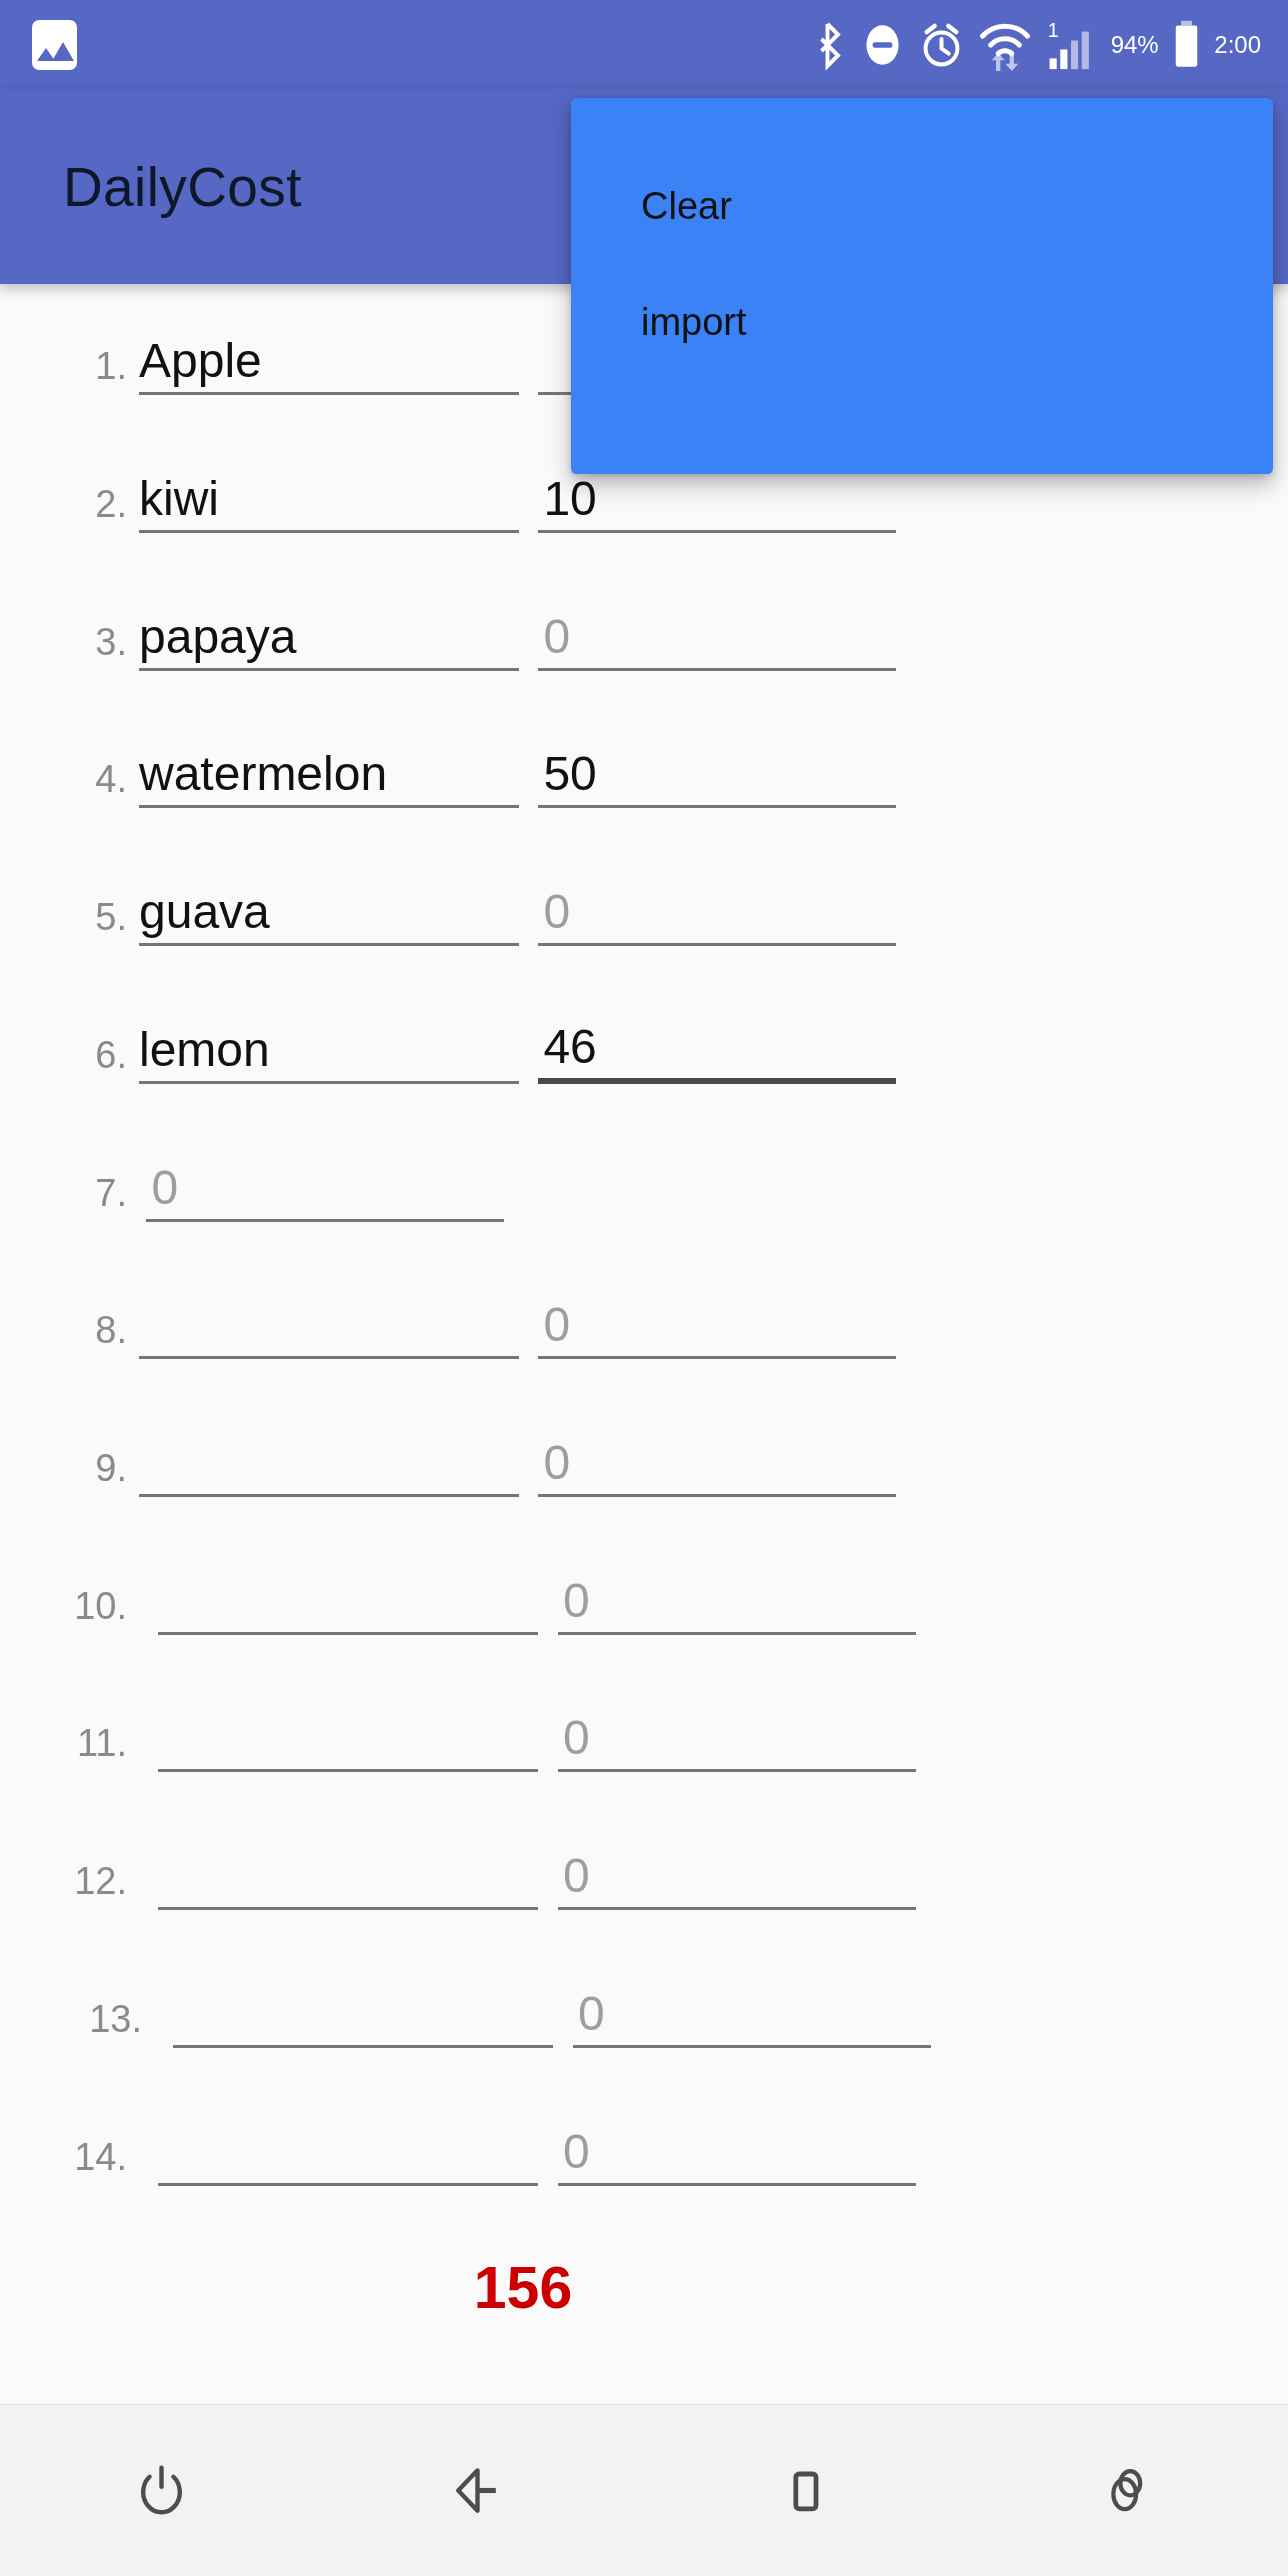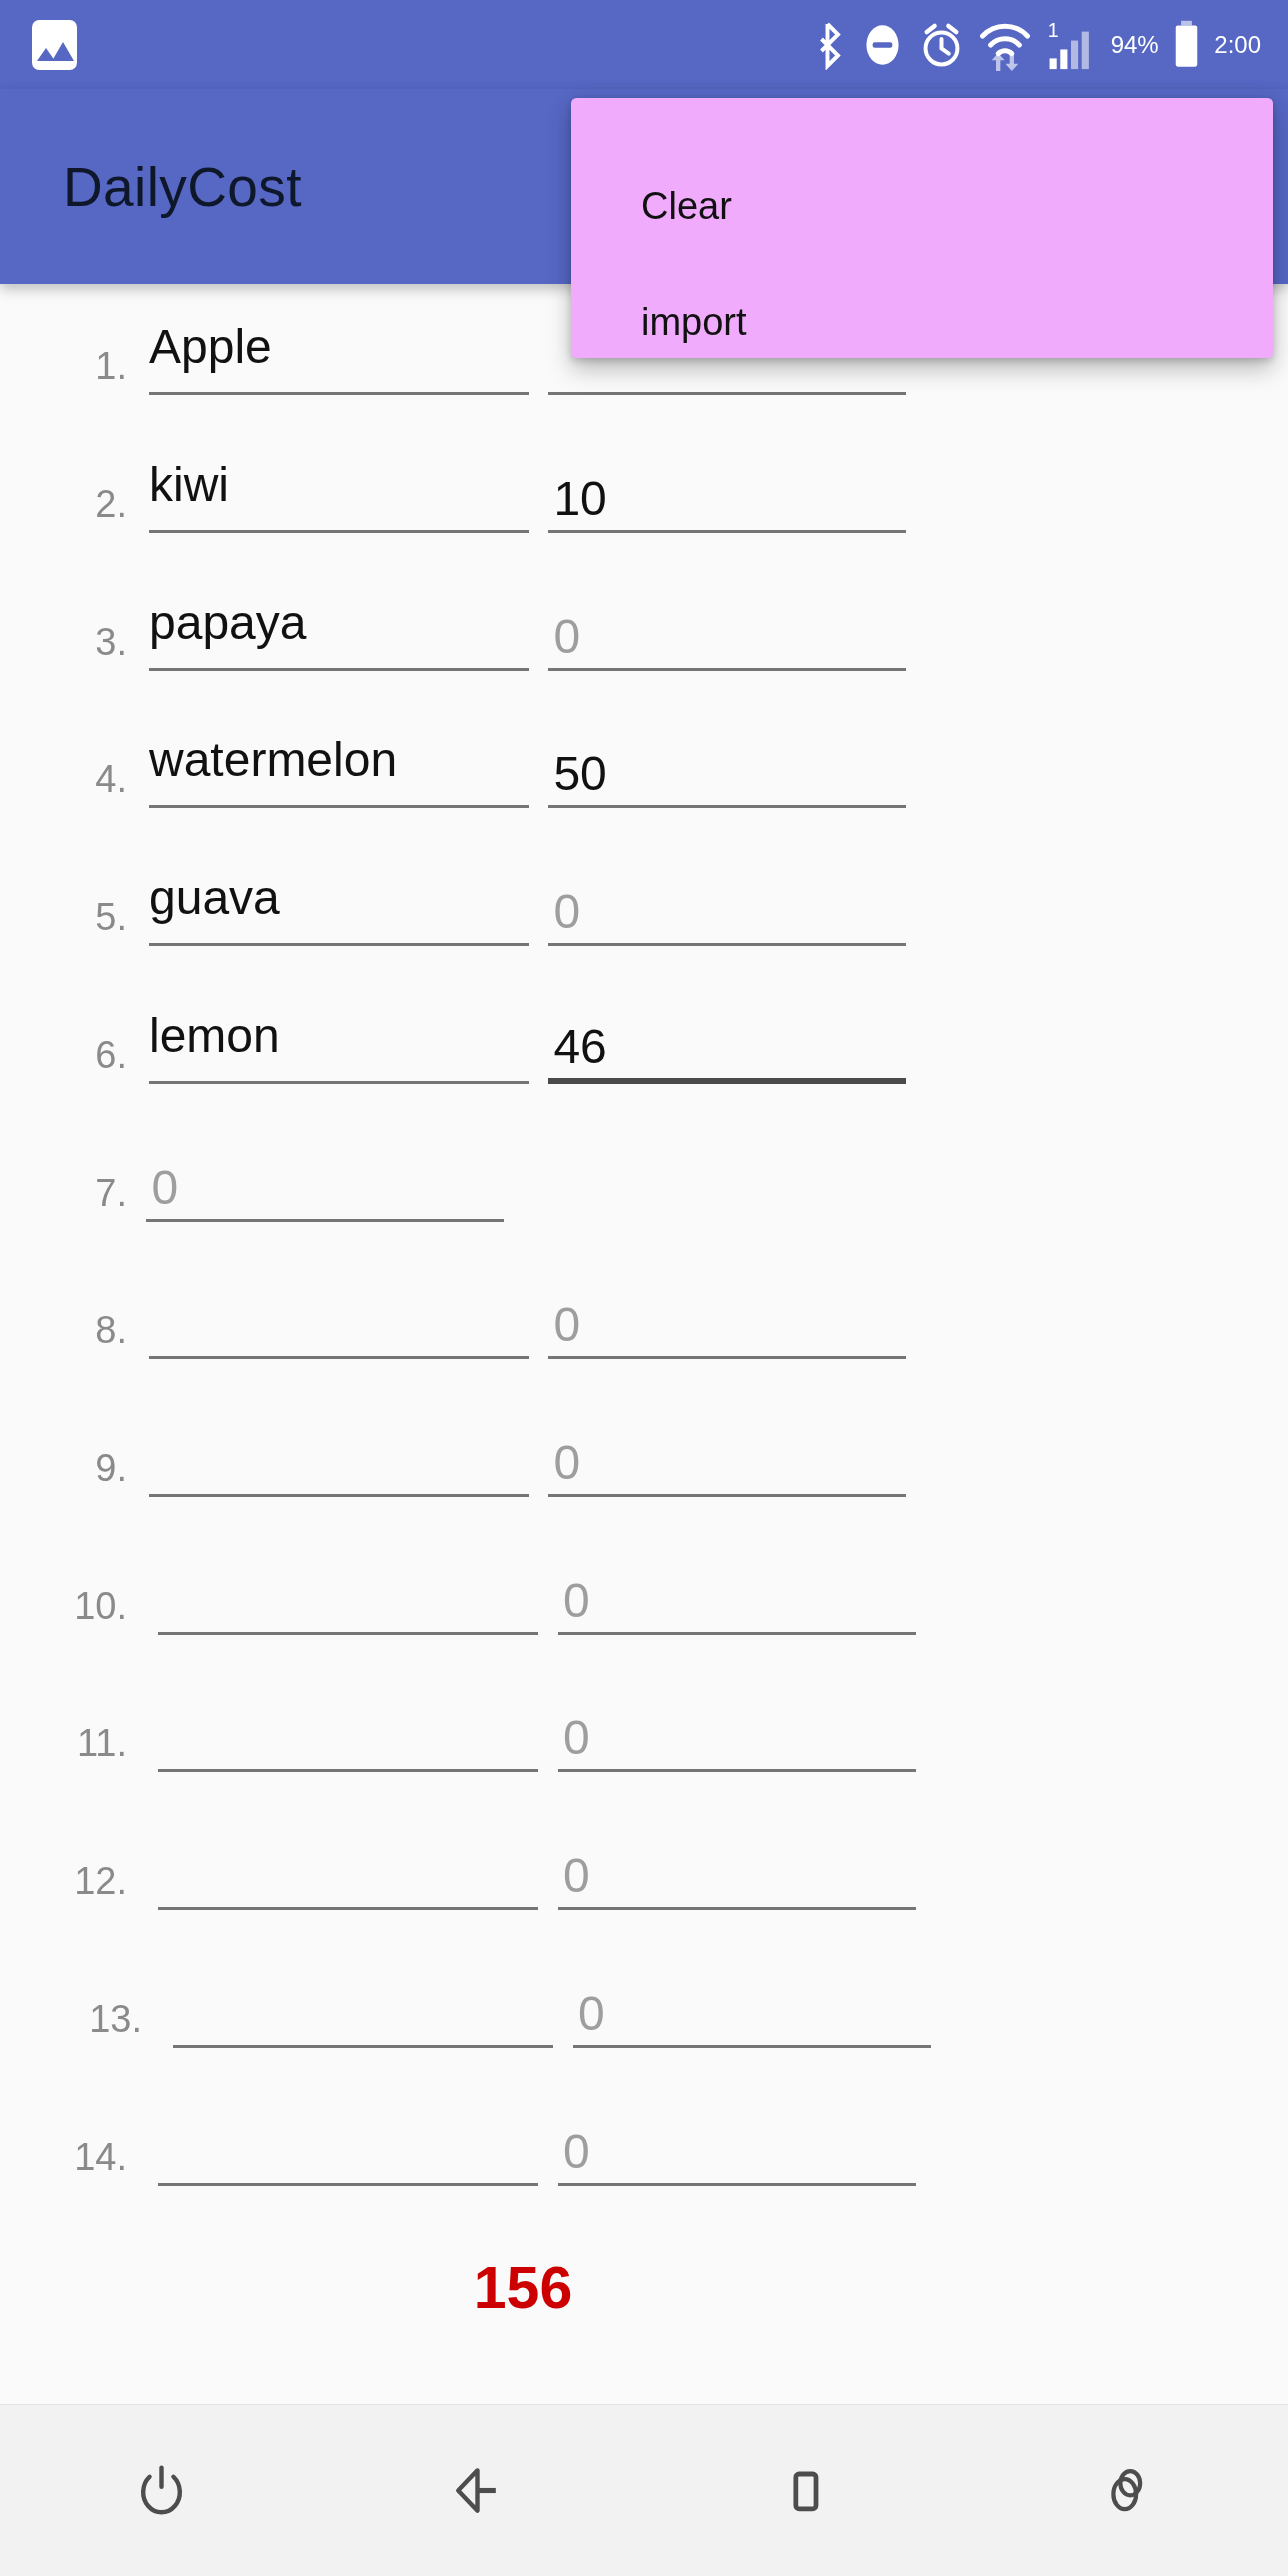--- a/index.html
+++ b/index.html
@@ -93,22 +93,22 @@
     margin-left: 63px;
     letter-spacing: 0.4px;
   }
 
   
   #overflow-menu {
     position: absolute;
     left: 571px;
     top: 98px;
     width: 702px;
-    height: 260px;
-    background: #f0abfc;
+    height: 376px;
+    background: #3b82f6;
     border-radius: 5.4px;
     box-shadow: 0 10.7px 23px rgba(0,0,0,0.26), 0 2.7px 7.2px rgba(0,0,0,0.16);
     z-index: 50;
     padding-top: 50px;
   }
   .menu-item {
     height: 116px;
     display: flex;
     align-items: center;
     padding-left: 70px;
@@ -169,21 +169,21 @@
   }
   .value-field.focused { border-bottom: 6.3px solid #4a4a4a; }
   .value-text {
     font-size: 48px;
     color: #111111;
     line-height: 1;
   }
   .value-text.placeholder { color: #9e9e9e; }
 
   
-  .row.n1 .name-field { width: 380px; margin-left: 22px; align-items: center; }
+  .row.n1 .name-field { width: 380px; margin-left: 12px; }
   .row.n1 .value-field { width: 358px; margin-left: 19px; }
   
   .row.n2 .name-field { width: 380px; margin-left: 31px; }
   .row.n2 .value-field { width: 358px; margin-left: 19.7px; }
 
   
   #total {
     position: absolute;
     top: 2254px; left: 0;
     width: 1046px;

